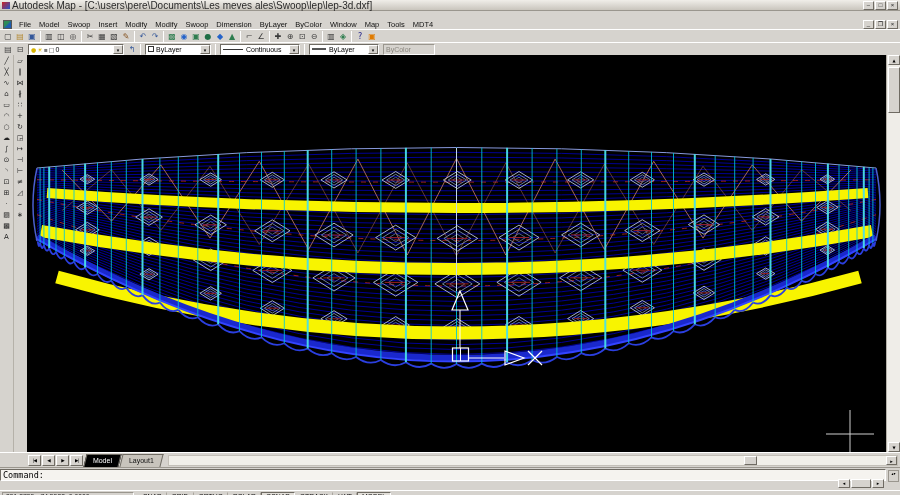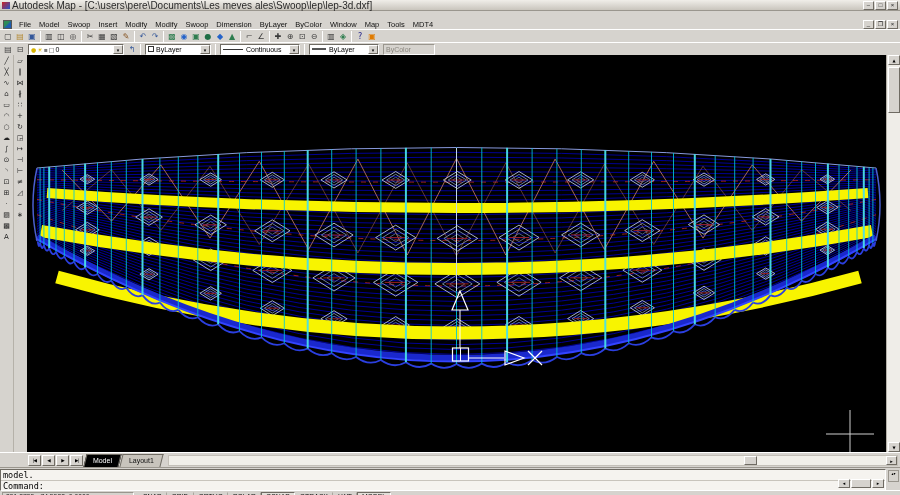--- a/index.html
+++ b/index.html
@@ -695,21 +695,20 @@
       <span class="tab"><span class="">Layout1</span></span>
     </span>
   <div class="hscroll">
     <span class="hthumb"></span>
     <span class="hbtn">▸</span>
   </div>
 </div>
 
 <div class="cmdwin">
   <div class="cmdlines">
-    <div class="cmdline">model.</div>
     <div class="cmdline">Command:</div>
   </div>
   <span class="cmdsplit">▴▾</span>
   <span class="cmdscroll">
     <span class="cbtn">◂</span>
     <span class="cthumb"></span>
     <span class="cbtn">▸</span>
   </span>
 </div>
 

